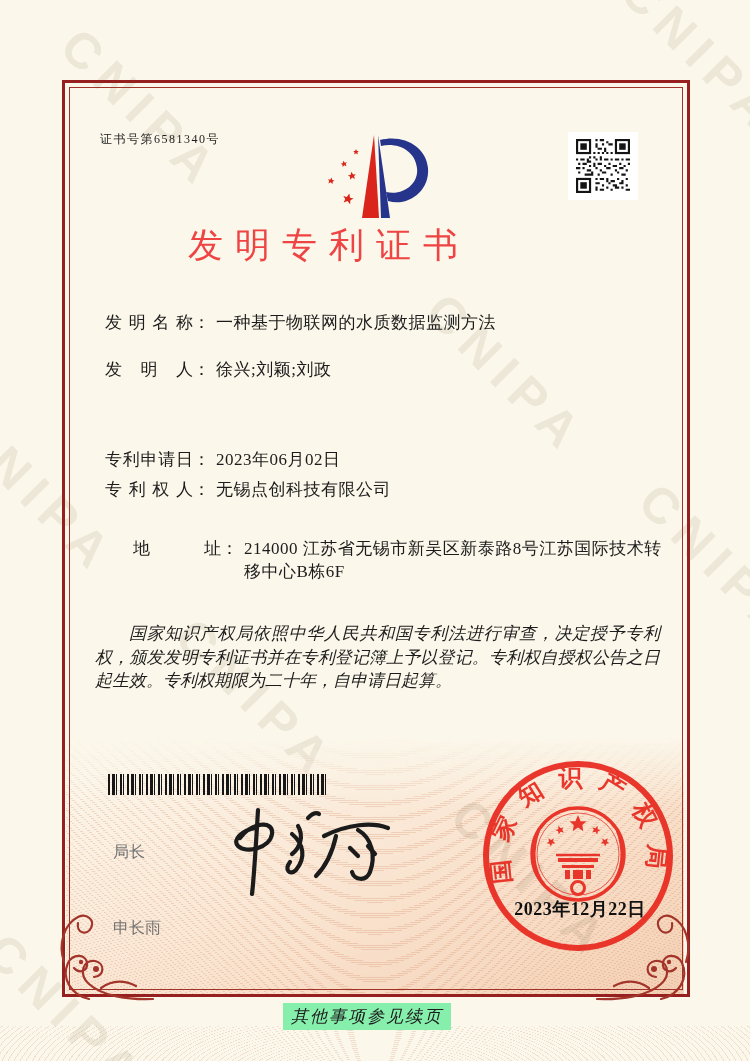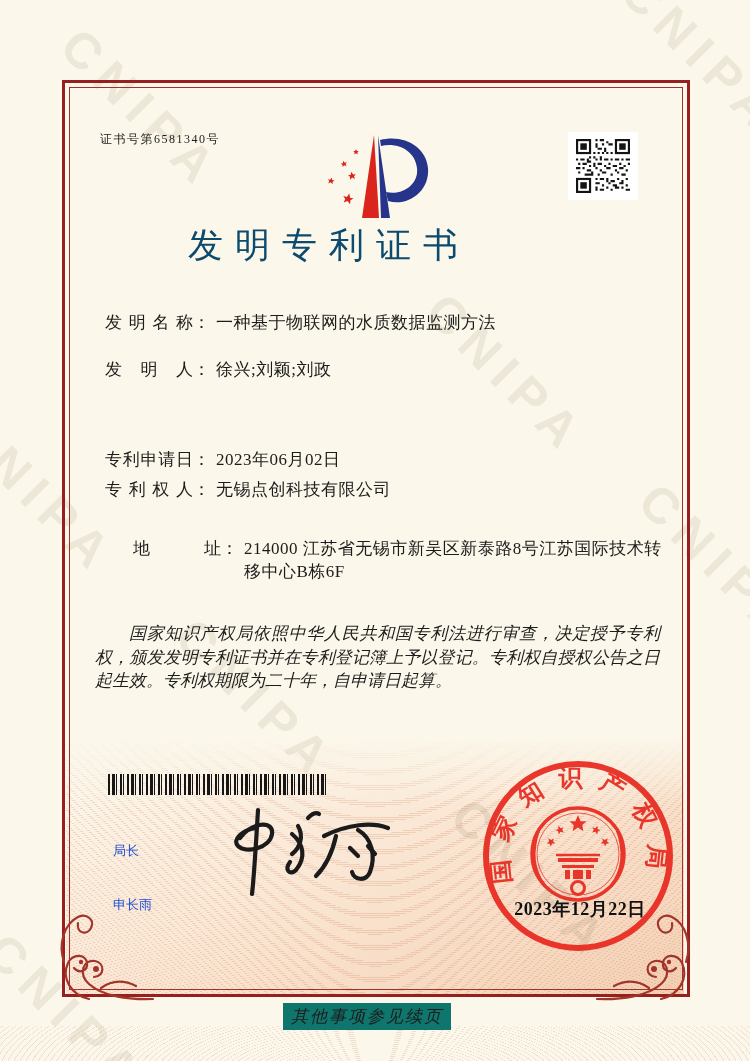--- a/index.html
+++ b/index.html
@@ -44,21 +44,21 @@
   }
   .flourish{position:absolute; z-index:5; width:100px; height:92px;}
   .flourish.right{transform:scaleX(-1);}
   
   .cert-no{position:absolute; z-index:5; left:100px; top:131px; font-size:12px; letter-spacing:1.5px;}
   .logo{position:absolute; z-index:5; left:323px; top:130px;}
   .qr-box{position:absolute; z-index:5; left:568px; top:132px; width:70px; height:68px; background:#fff;
           display:flex; align-items:center; justify-content:center;}
   .title{
     position:absolute; z-index:5; left:62px; top:222px; width:522px;
-    text-align:center; font-size:35px; letter-spacing:12px; text-indent:12px; color:#0c4a6e;
+    text-align:center; font-size:35px; letter-spacing:12px; text-indent:12px; color:#ef4444;
   }
   
   .field-row{position:absolute; z-index:5; left:105px; font-size:17px; width:560px;}
   .flabel{
     display:inline-block; width:88px; vertical-align:top;
     text-align:justify; text-align-last:justify; text-justify:inter-character;
   }
   .colon{display:inline-block; vertical-align:top; margin-right:6px;}
   .fvalue{display:inline-block; vertical-align:top; letter-spacing:0.5px;}
   .fvalue.addr{width:424px; line-height:23px;}
@@ -75,36 +75,36 @@
     position:absolute; z-index:5; left:108px; top:774px; width:220px; height:21px;
     background-image:repeating-linear-gradient(90deg,
       #161616 0 2px, rgba(0,0,0,0) 2px 4px,
       #161616 4px 7px, rgba(0,0,0,0) 7px 8px,
       #161616 8px 9px, rgba(0,0,0,0) 9px 12px,
       #161616 12px 14px, rgba(0,0,0,0) 14px 15px,
       #161616 15px 16px, rgba(0,0,0,0) 16px 19px);
   }
   .sig-title,.sig-name{
     position:absolute; z-index:5; left:113px;
-    font-family:"DejaVu Sans","Liberation Sans",sans-serif; font-size:13px; color:#1d4ed8;
-  }
-  .sig-title{top:842px;} .sig-name{top:896px;}
+    font-family:"DejaVu Sans","Liberation Sans",sans-serif; font-size:16px; color:#737373;
+  }
+  .sig-title{top:842px;} .sig-name{top:918px;}
   .signature{position:absolute; z-index:5; left:212px; top:796px;}
   .seal{position:absolute; z-index:6; left:479px; top:757px;}
   .seal-date{
     position:absolute; z-index:7; left:505px; top:897px; width:150px;
     text-align:center; font-size:18px; font-weight:bold; color:#111; letter-spacing:0.5px;
   }
   .page-num{
     position:absolute; z-index:5; left:40px; top:968px; width:640px;
     text-align:center; font-size:14px; letter-spacing:1px;
   }
   .cont-box{
     position:absolute; z-index:5; left:283px; top:1003px; width:168px; height:27px;
-    background:#0f766e; text-align:center; line-height:27px;
+    background:#86efac; text-align:center; line-height:27px;
     font-size:17px; font-style:italic; letter-spacing:2px;
   }
 </style>
 </head>
 <body>
 
 <div class="page">
 
   <div class="wm" style="left:40px;  top:80px;">CNIPA</div>
   <div class="wm" style="left:600px; top:25px;">CNIPA</div>

